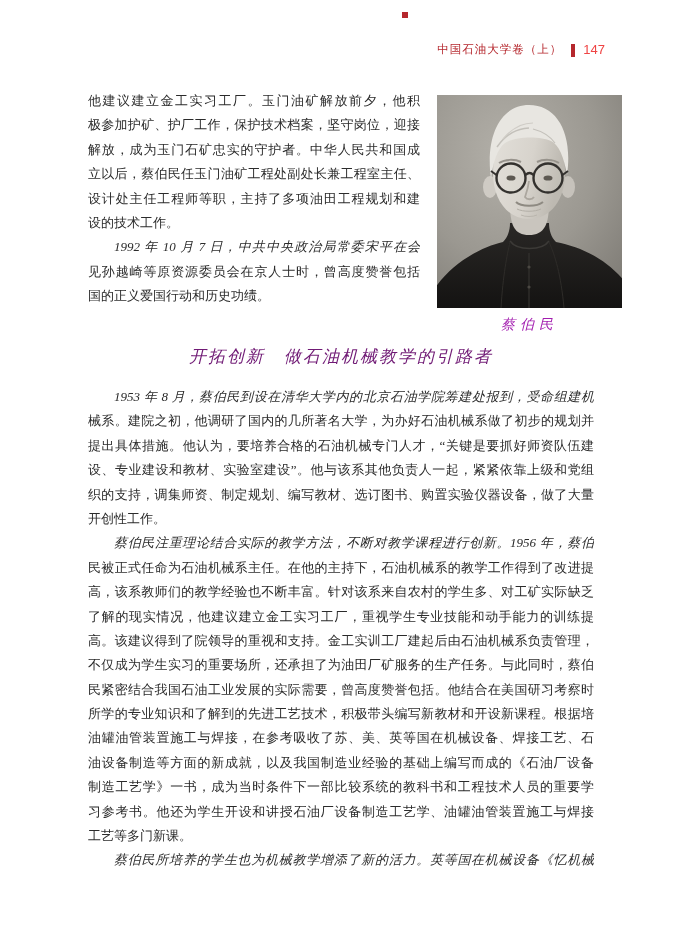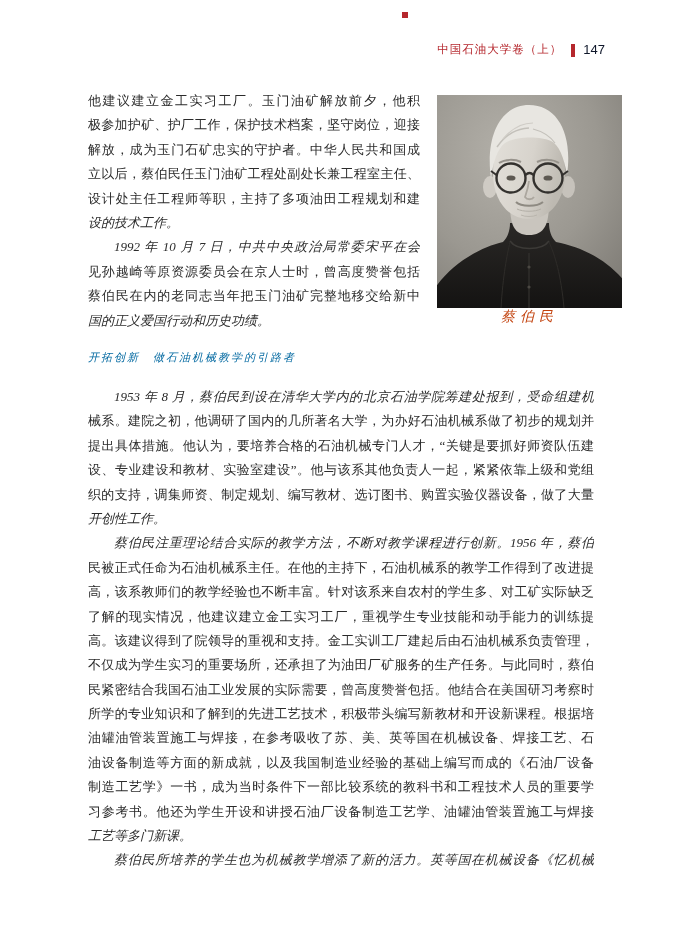--- a/index.html
+++ b/index.html
@@ -9,45 +9,45 @@
     font-family:"Liberation Serif","DejaVu Serif",serif;
     color:#2b2b2b;
   }
   
   .corner-mark { position:absolute; left:402px; top:12px; width:6px; height:6px; background:#b5272d; }
 
   
   .header { position:absolute; top:42px; right:75px; display:flex; align-items:flex-end; }
   .header-title { color:#b5272d; font-size:11.5px; letter-spacing:1px; }
   .header-bar { display:inline-block; width:4px; height:13px; background:#b5272d; margin:0 8px 0 9px; }
-  .header-page { color:#0f172a; font-size:13px; font-family:"Liberation Sans","DejaVu Sans",sans-serif; }
+  .header-page { color:#ef4444; font-size:13px; font-family:"Liberation Sans","DejaVu Sans",sans-serif; }
 
   
   .narrow-col { position:absolute; left:88px; top:89px; width:332px; }
   .wide-col   { position:absolute; left:88px; top:385px; width:506px; }
   .line {
     font-size:13px; line-height:24.4px; height:24.4px; overflow:hidden;
     text-align:justify; text-align-last:justify;
   }
   .line.indent { text-indent:26px;font-style:italic; }
-  .line.para-end { text-align-last:left;font-style:italic; }
+  .line.para-end { text-align-last:left; }
 
   
   .photo-wrap { position:absolute; left:437px; top:95px; width:185px; }
   .photo-wrap svg { display:block; }
   .caption {
-    text-align:center;
-    color:#c2410c; font-size:14px; letter-spacing:5px; font-style:italic;
+    margin-top:8px; text-align:center;
+    color:#a21caf; font-size:14px; letter-spacing:5px; font-style:italic;
   }
 
   
   .heading {
     position:absolute; left:88px; top:344px; width:506px;
-    text-align:left; color:#0369a1;
-    font-size:11px; letter-spacing:2px; font-style:italic; font-weight:500;
+    text-align:center; color:#701a75;
+    font-size:17px; letter-spacing:2px; font-style:italic; font-weight:500;
     line-height:26px;
   }
 </style>
 </head>
 <body>
 
 <div class="page">
 
   <div class="corner-mark"></div>
 
@@ -59,21 +59,20 @@
 
   <div class="narrow-col" id="narrow-col">
       <div class="line">他建议建立金工实习工厂。玉门油矿解放前夕，他积</div>
       <div class="line">极参加护矿、护厂工作，保护技术档案，坚守岗位，迎接</div>
       <div class="line">解放，成为玉门石矿忠实的守护者。中华人民共和国成</div>
       <div class="line">立以后，蔡伯民任玉门油矿工程处副处长兼工程室主任、</div>
       <div class="line">设计处主任工程师等职，主持了多项油田工程规划和建</div>
       <div class="line para-end">设的技术工作。</div>
       <div class="line indent">1992 年 10 月 7 日，中共中央政治局常委宋平在会</div>
       <div class="line">见孙越崎等原资源委员会在京人士时，曾高度赞誉包括</div>
-      <div class="line">蔡伯民在内的老同志当年把玉门油矿完整地移交给新中</div>
       <div class="line para-end">国的正义爱国行动和历史功绩。</div>
     </div>
 
   <div class="photo-wrap">
     <svg viewBox="0 0 185 213" width="185" height="213" aria-hidden="true">
       <defs>
         <radialGradient id="bgGrad" cx="38%" cy="28%" r="90%">
           <stop offset="0%" stop-color="#b3b0a9"></stop>
           <stop offset="55%" stop-color="#9b9891"></stop>
           <stop offset="100%" stop-color="#7c7973"></stop>

